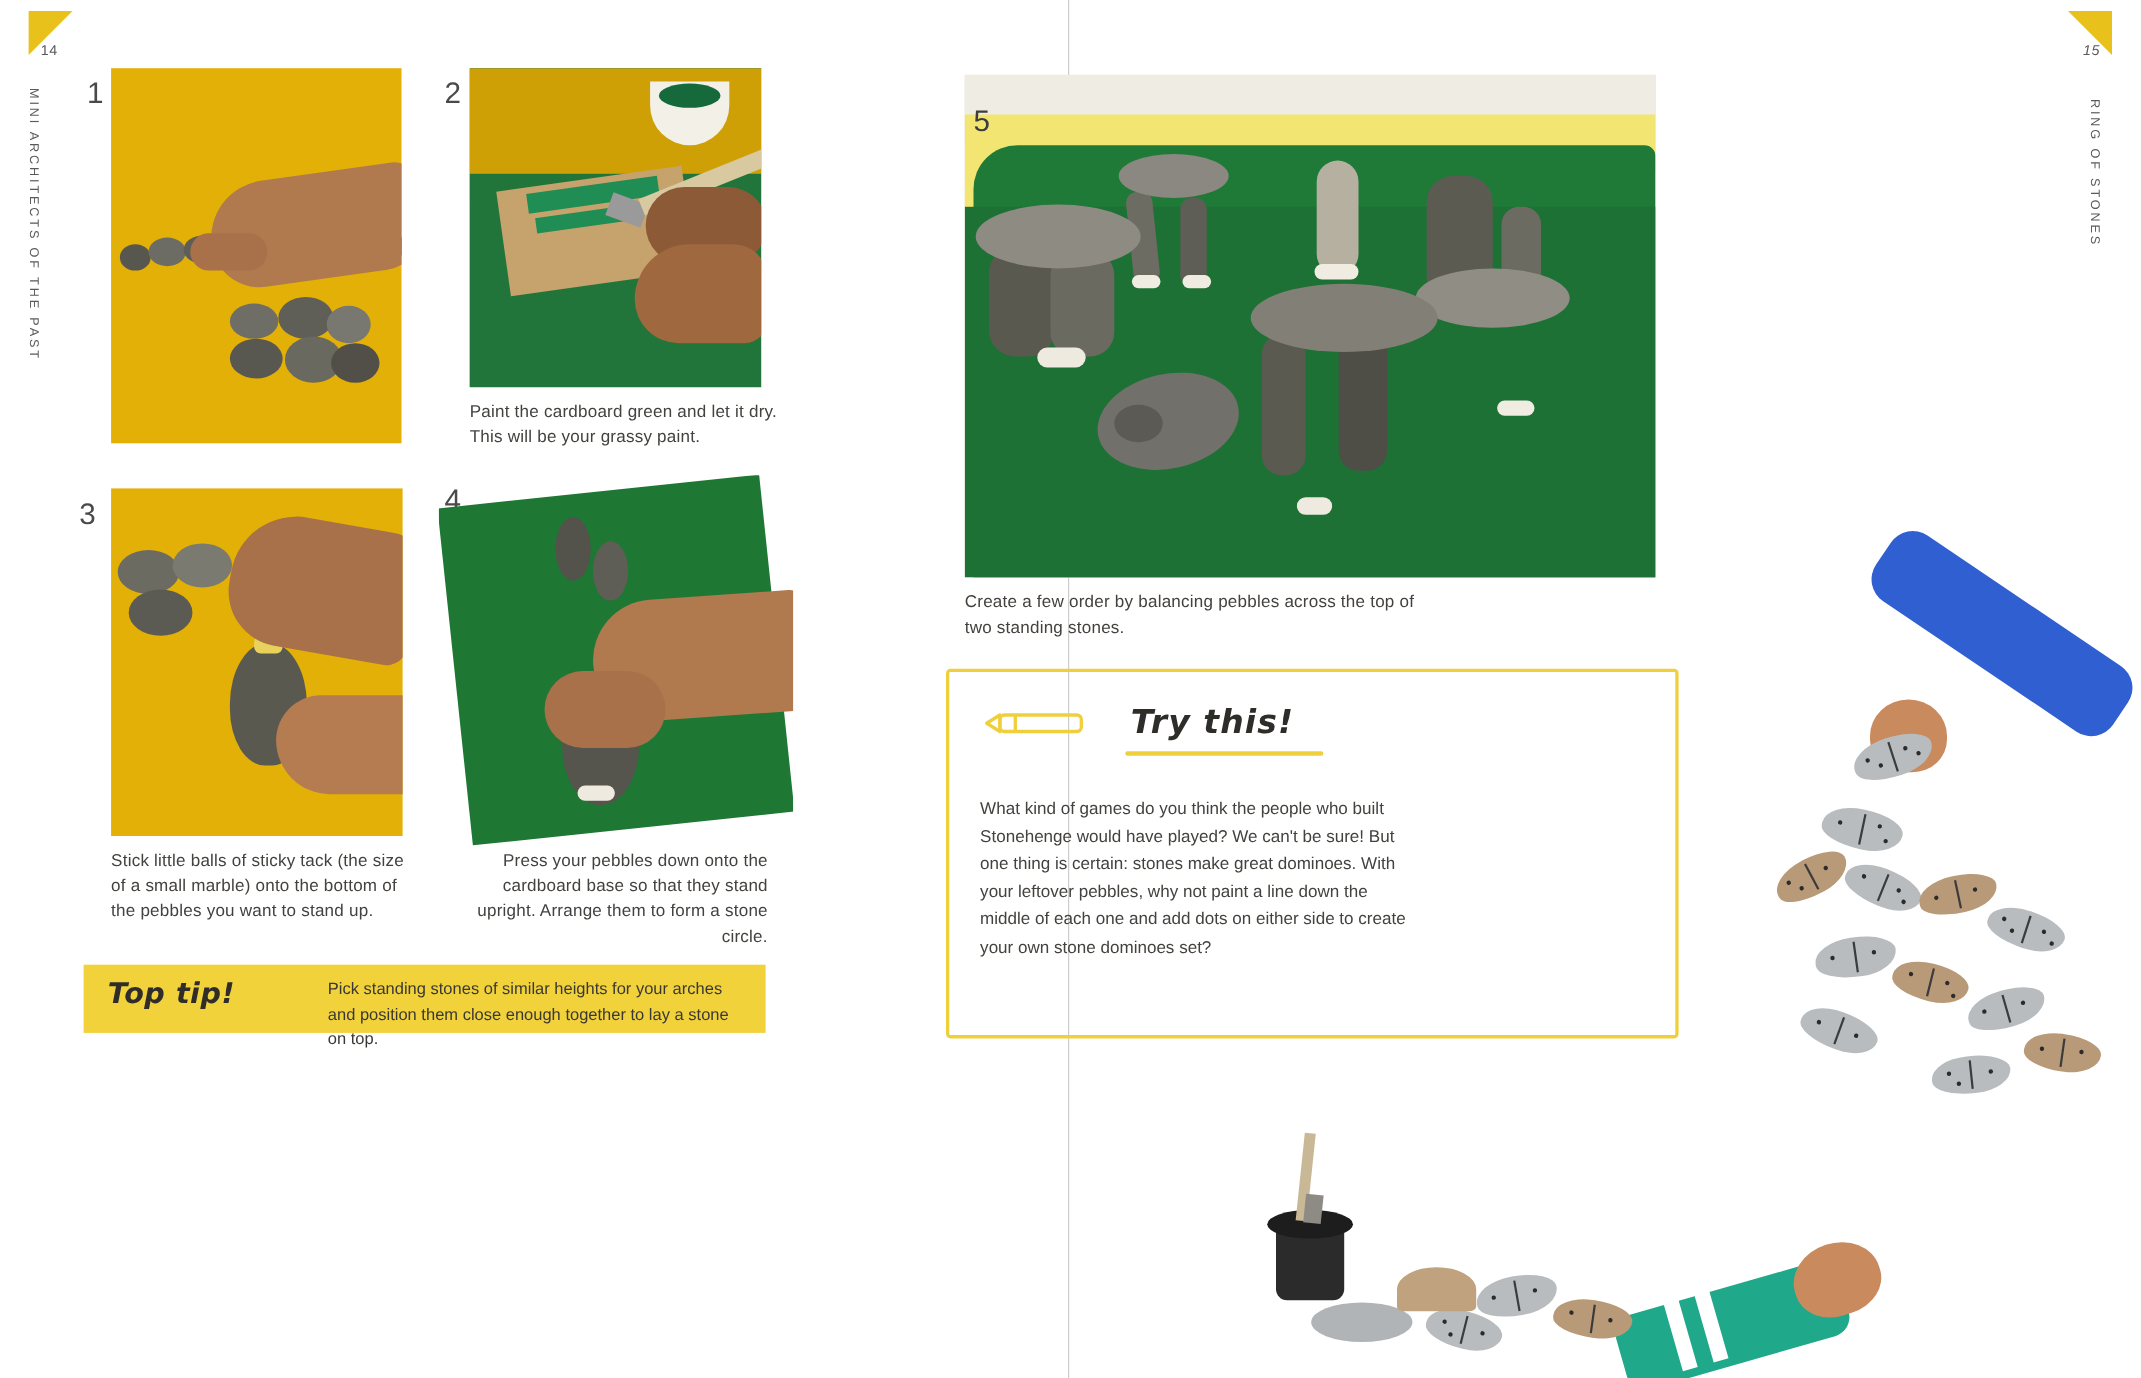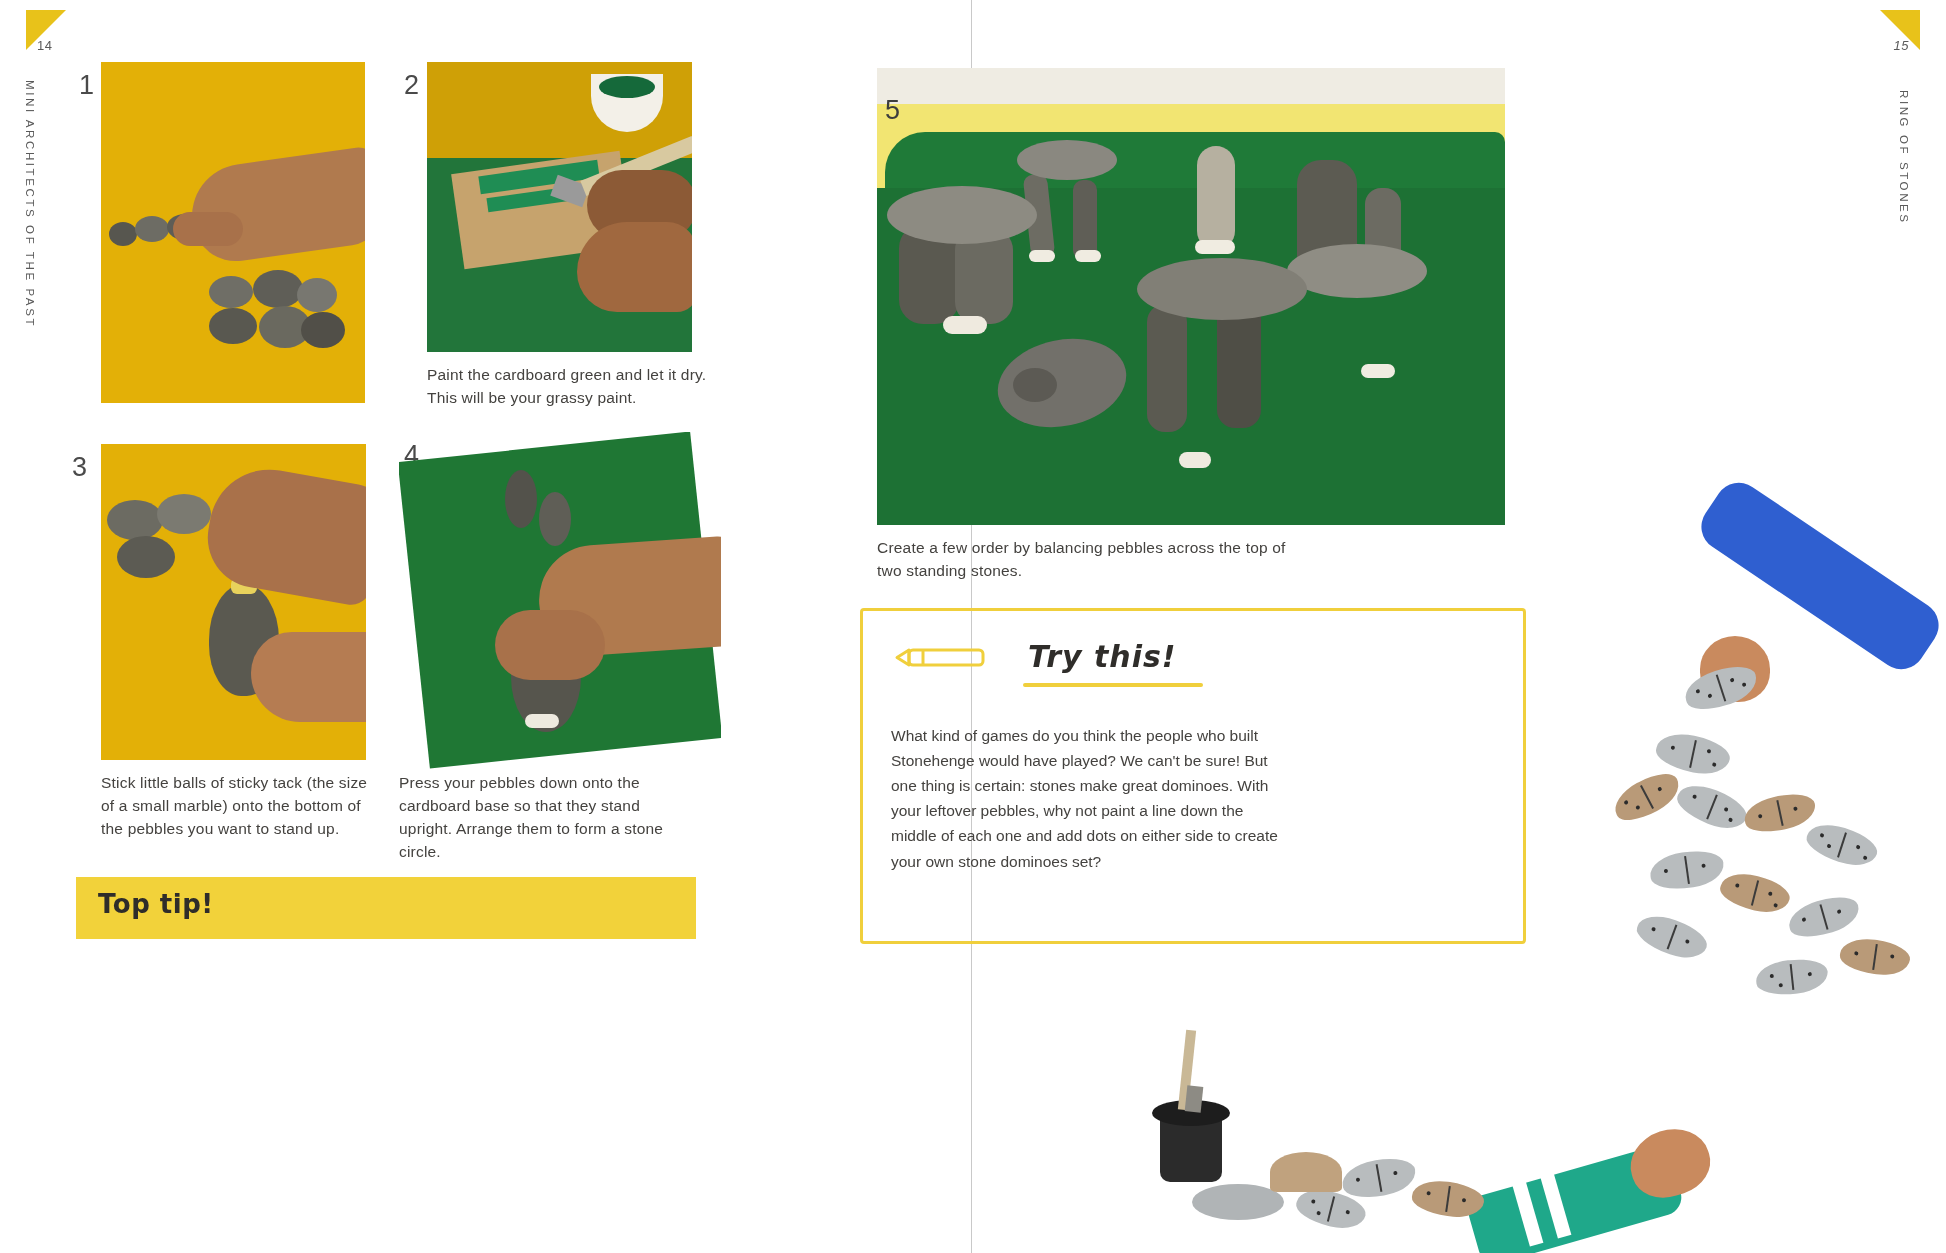--- a/index.html
+++ b/index.html
@@ -113,21 +113,21 @@
 
   
   #toptip {
     position: absolute; left: 76px; top: 877px; width: 620px; height: 62px;
     background: #f2d23a;
   }
   #toptip .tip-label {
     position: absolute; left: 22px; top: 12px;
     font-family: "DejaVu Sans", sans-serif;
     font-size: 26px; font-weight: 700; color: #2f2d2a;
-    letter-spacing: .5px;
+    font-style: italic; letter-spacing: .5px;
   }
   #toptip .tip-text {
     position: absolute; left: 222px; top: 12px; width: 380px;
     font-size: 15px; line-height: 1.5; color: #3a3835;
   }
 
   
   #trythis {
     position: absolute; left: 860px; top: 608px; width: 660px; height: 330px;
     border: 3px solid #f0cf3c;
@@ -243,24 +243,25 @@
   <div class="step-num" style="left:404px; top:440px;">4</div>
   <div class="photo" id="photo4">
     <div style="position:absolute; left:14px; top:14px; width:294px; height:308px; background:#1f7734; transform:rotate(-6deg);"></div>
     <div class="pebble" style="left:106px; top:38px; width:32px; height:58px; background:#53524b;"></div>
     <div class="pebble" style="left:140px; top:60px; width:32px; height:54px; background:#5f5e56;"></div>
     <div style="position:absolute; left:112px; top:190px; width:70px; height:110px; background:#56554d; border-radius:50%;"></div>
     <div style="position:absolute; left:126px; top:282px; width:34px; height:14px; background:#eeeadf; border-radius:8px;"></div>
     <div style="position:absolute; left:140px; top:110px; width:200px; height:110px; background:#b07a4e; border-radius:60px 20px 20px 60px; transform:rotate(-4deg);"></div>
     <div style="position:absolute; left:96px; top:178px; width:110px; height:70px; background:#a8714a; border-radius:40px;"></div>
   </div>
-  <div class="caption" style="left:399px; top:772px; width:280px;">Press your pebbles down onto the cardboard base so that they stand upright. Arrange them to form a stone circle.</div>
+  <div class="caption" style="left:418px; top:772px; width:280px;text-align:right;">Press your pebbles down onto the cardboard base so that they stand upright. Arrange them to form a stone circle.</div>
 
   <div id="toptip">
     <div class="tip-label">Top tip!</div>
+    <div class="tip-text">Pick standing stones of similar heights for your arches and position them close enough together to lay a stone on top.</div>
   </div>
 
   <div class="corner-tri tri-right"></div>
   <div class="pgnum pgnum-right">15</div>
   <div class="side-label side-right">Ring of stones</div>
 
   <div class="step-num" style="left:885px; top:95px; color:#3d3d3d; z-index:5;">5</div>
   <div class="photo" id="photo5">
     <div style="position:absolute; left:0; top:0; width:628px; height:120px; background:#f0e47a;"></div>
     <div style="position:absolute; left:0; top:0; width:628px; height:60px; background:#efece3;"></div>

